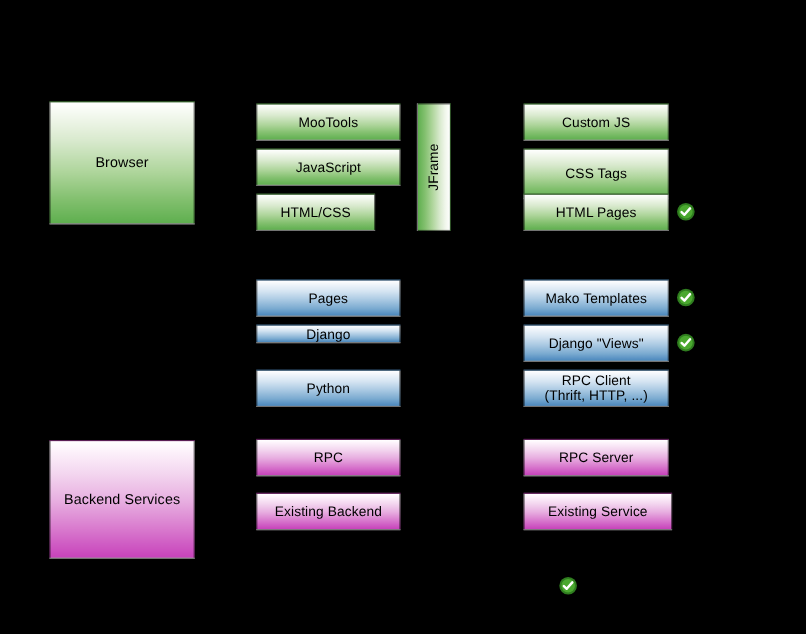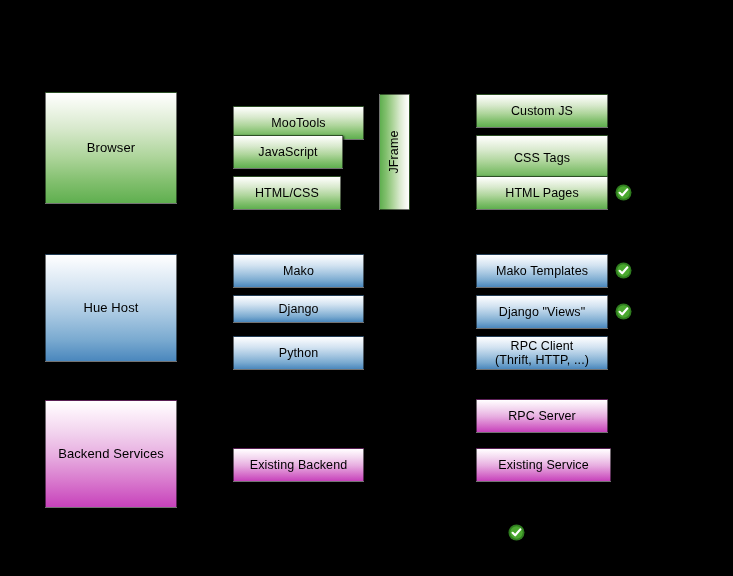--- a/index.html
+++ b/index.html
@@ -100,23 +100,23 @@
   }
   .check-badge svg { display: block; width: 17px; height: 17px; }
 </style>
 </head>
 <body>
 
 <div id="canvas">
 
   <div class="box zone green" style="left:45px; top:92px; width:132px; height:112px;">Browser</div>
 
-  <div class="box green" style="left:233px; top:94px; width:131px; height:34px;margin-top:12px;">MooTools</div>
+  <div class="box green" style="left:233px; top:94px; width:131px; height:34px;">MooTools</div>
 
-  <div class="box green" style="left:233px; top:135px; width:110px; height:34px;">JavaScript</div>
+  <div class="box green" style="left:233px; top:135px; width:131px; height:34px;">JavaScript</div>
 
   <div class="box green" style="left:233px; top:176px; width:108px; height:34px;">HTML/CSS</div>
 
   <div class="box jframe" style="left:379px; top:94px; width:31px; height:116px;">
     <span class="vtext">JFrame</span>
   </div>
 
   <div class="box green" style="left:476px; top:94px; width:132px; height:34px;">Custom JS</div>
 
   <div class="box green" style="left:476px; top:135px; width:132px; height:46px;">CSS Tags</div>
@@ -124,25 +124,24 @@
   <div class="box green" style="left:476px; top:176px; width:132px; height:34px;">HTML Pages</div>
 
   <span class="check-badge" style="left:615px; top:184px;">
     <svg viewBox="0 0 17 17" xmlns="http://www.w3.org/2000/svg">
       <circle cx="8.5" cy="8.5" r="8" fill="#2f7d1f"></circle>
       <circle cx="8.5" cy="8.5" r="6.2" fill="#4aa82f"></circle>
       <path d="M4.6 8.8 L7.2 11.3 L12.3 5.4" stroke="#ffffff" stroke-width="2.2" fill="none" stroke-linecap="round" stroke-linejoin="round"></path>
     </svg>
   </span>
 
-  <div class="box zone blue" style="left:45px; top:254px; width:132px; height:108px;">Hue Host</div>
 
-  <div class="box blue" style="left:233px; top:254px; width:131px; height:34px;">Mako</div>
+  <div class="box blue" style="left:233px; top:254px; width:131px; height:34px;">Pages</div>
 
-  <div class="box blue" style="left:233px; top:295px; width:131px; height:28px;">Django</div>
+  <div class="box blue" style="left:233px; top:295px; width:131px; height:17px;">Django</div>
 
   <div class="box blue" style="left:233px; top:336px; width:131px; height:34px;">Python</div>
 
   <div class="box blue" style="left:476px; top:254px; width:132px; height:34px;">Mako Templates</div>
 
   <span class="check-badge" style="left:615px; top:262px;">
     <svg viewBox="0 0 17 17" xmlns="http://www.w3.org/2000/svg">
       <circle cx="8.5" cy="8.5" r="8" fill="#2f7d1f"></circle>
       <circle cx="8.5" cy="8.5" r="6.2" fill="#4aa82f"></circle>
       <path d="M4.6 8.8 L7.2 11.3 L12.3 5.4" stroke="#ffffff" stroke-width="2.2" fill="none" stroke-linecap="round" stroke-linejoin="round"></path>
@@ -157,20 +156,21 @@
       <circle cx="8.5" cy="8.5" r="6.2" fill="#4aa82f"></circle>
       <path d="M4.6 8.8 L7.2 11.3 L12.3 5.4" stroke="#ffffff" stroke-width="2.2" fill="none" stroke-linecap="round" stroke-linejoin="round"></path>
     </svg>
   </span>
 
   <div class="box blue" style="left:476px; top:336px; width:132px; height:34px;">RPC Client
 (Thrift, HTTP, ...)</div>
 
   <div class="box zone magenta" style="left:45px; top:400px; width:132px; height:108px;">Backend Services</div>
 
+  <div class="box magenta" style="left:233px; top:399px; width:131px; height:34px;">RPC</div>
 
   <div class="box magenta" style="left:233px; top:448px; width:131px; height:34px;">Existing Backend</div>
 
   <div class="box magenta" style="left:476px; top:399px; width:132px; height:34px;">RPC Server</div>
 
   <div class="box magenta" style="left:476px; top:448px; width:135px; height:34px;">Existing Service</div>
 
   <span class="check-badge" style="left:508px; top:524px;">
     <svg viewBox="0 0 17 17" xmlns="http://www.w3.org/2000/svg">
       <circle cx="8.5" cy="8.5" r="8" fill="#2f7d1f"></circle>

